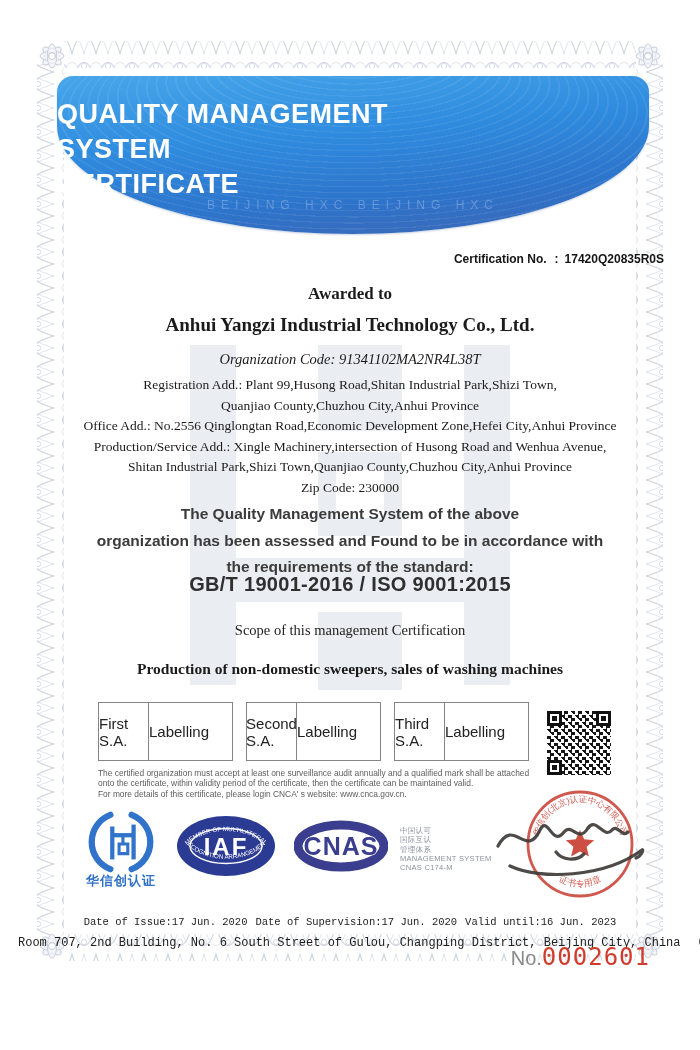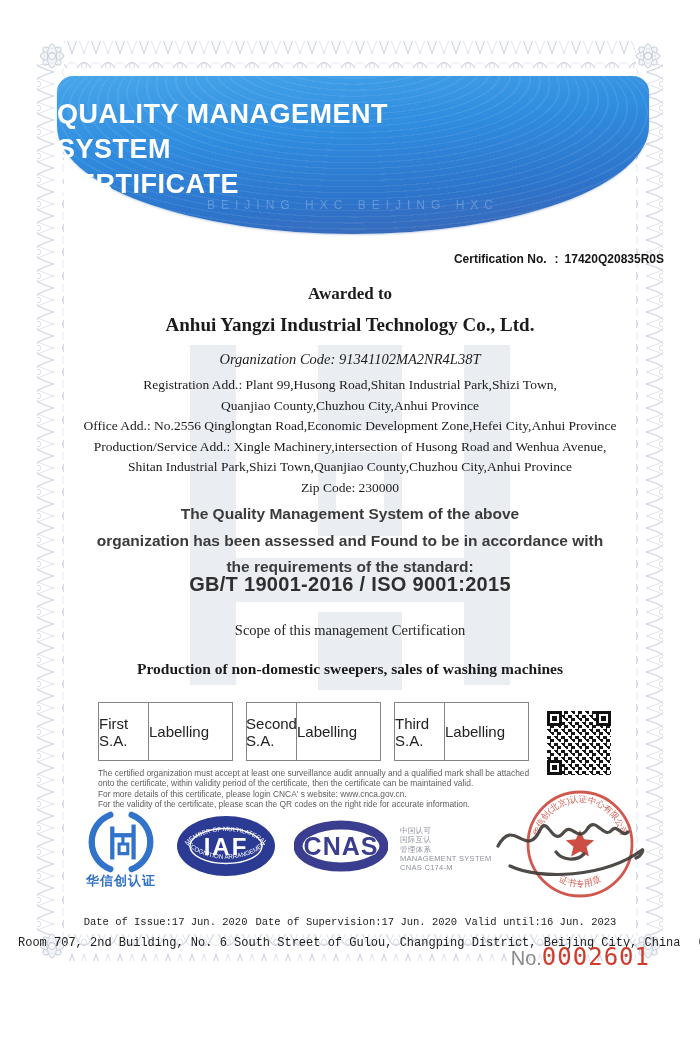--- a/index.html
+++ b/index.html
@@ -209,21 +209,20 @@
   <div class="qr">
     <span class="f tl"></span>
     <span class="f tr"></span>
     <span class="f bl"></span>
   </div>
 
   <div class="abs fineprint">
     <div>The certified organization must accept at least one surveillance audit annually and a qualified mark shall be attached</div>
     <div>onto the certificate, within validity period of the certificate, then the certificate can be maintained valid.</div>
     <div>For more details of this certificate, please login CNCA' s website: www.cnca.gov.cn.</div>
-    <div>For the validity of the certificate, please scan the QR codes on the right ride for accurate information.</div>
   </div>
 
   <svg class="abs" width="74" height="62" viewBox="0 0 76 64" style="left:84px;top:811px">
     <path d="M27,4 A30,30 0 0 0 27,60" fill="none" stroke="#3173ca" stroke-width="6.5" stroke-linecap="round"></path>
     <path d="M49,4 A30,30 0 0 1 49,60" fill="none" stroke="#3173ca" stroke-width="6.5" stroke-linecap="round"></path>
     <g stroke="#3173ca" stroke-width="4.4" fill="none">
       <path d="M29,16 V50"></path>
       <path d="M29,25 H51"></path>
       <path d="M51,14 V50"></path>
       <path d="M36,34 h9 v10 h-9 z" stroke-width="3.2"></path>

